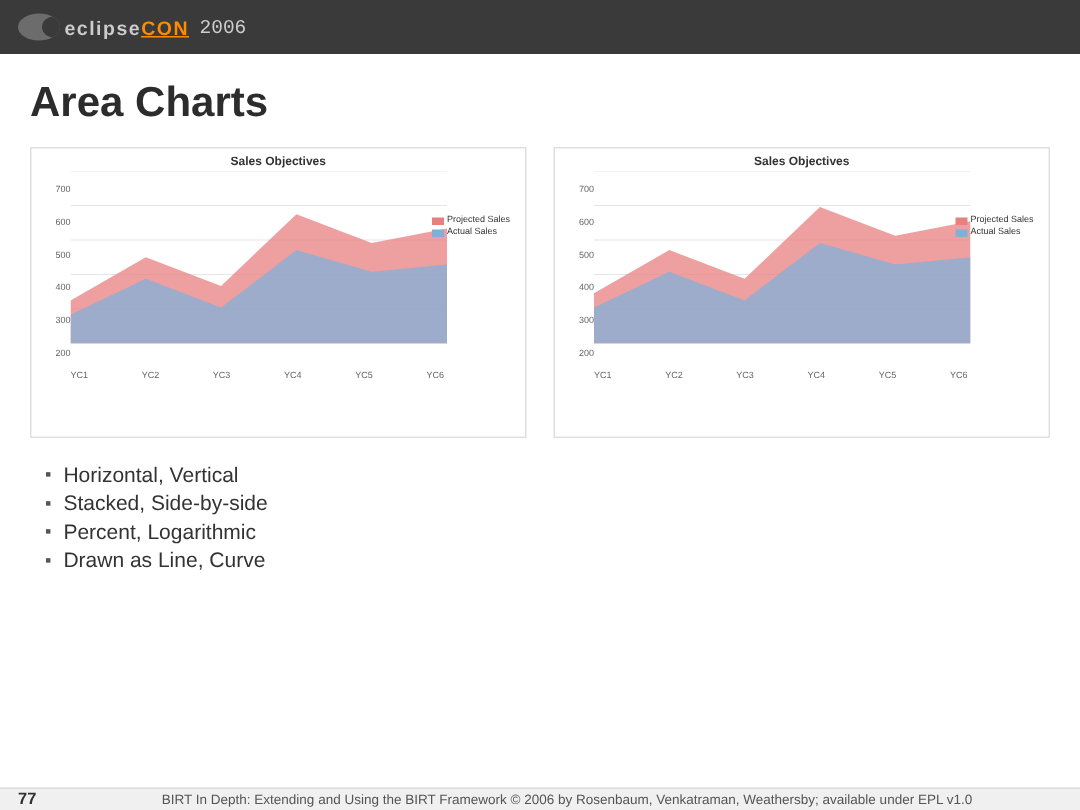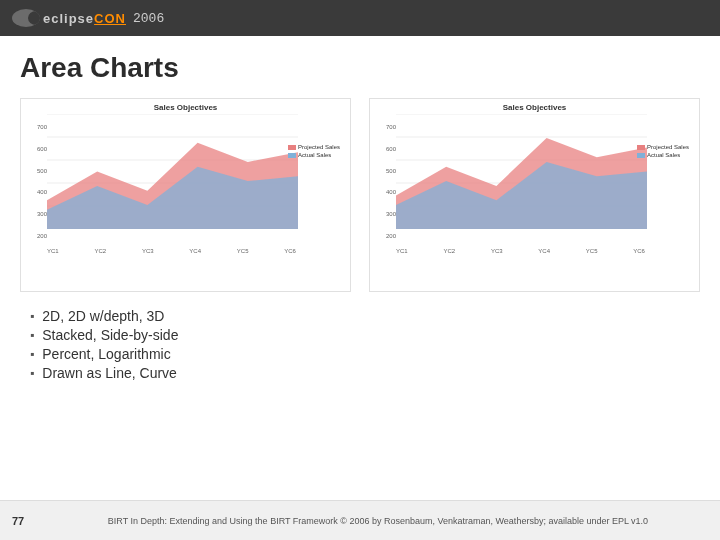--- a/index.html
+++ b/index.html
@@ -170,21 +170,21 @@
       margin-top: 1px;
       flex-shrink: 0;
     }
 
     
     .footer {
       position: absolute;
       bottom: 0;
       left: 0;
       right: 0;
-      height: 40px;
+      height: 15px;
       background: #f0f0f0;
       border-top: 1px solid #ddd;
       display: flex;
       align-items: center;
       padding: 0 12px;
       gap: 16px;
     }
     .footer-page {
       font-size: 11px;
       color: #333;
@@ -318,21 +318,21 @@
             <span>Actual Sales</span>
           </div>
         </div>
       </div>
     </div>
 
   </div>
 
   <ul class="bullet-list">
     <li>
-      <span>2D, 2D w/depth, 3D</span>
+      <span>Horizontal, Vertical</span>
     </li>
     <li>
       <span>Stacked, Side-by-side</span>
     </li>
     <li>
       <span>Percent, Logarithmic</span>
     </li>
     <li>
       <span>Drawn as Line, Curve</span>
     </li>

